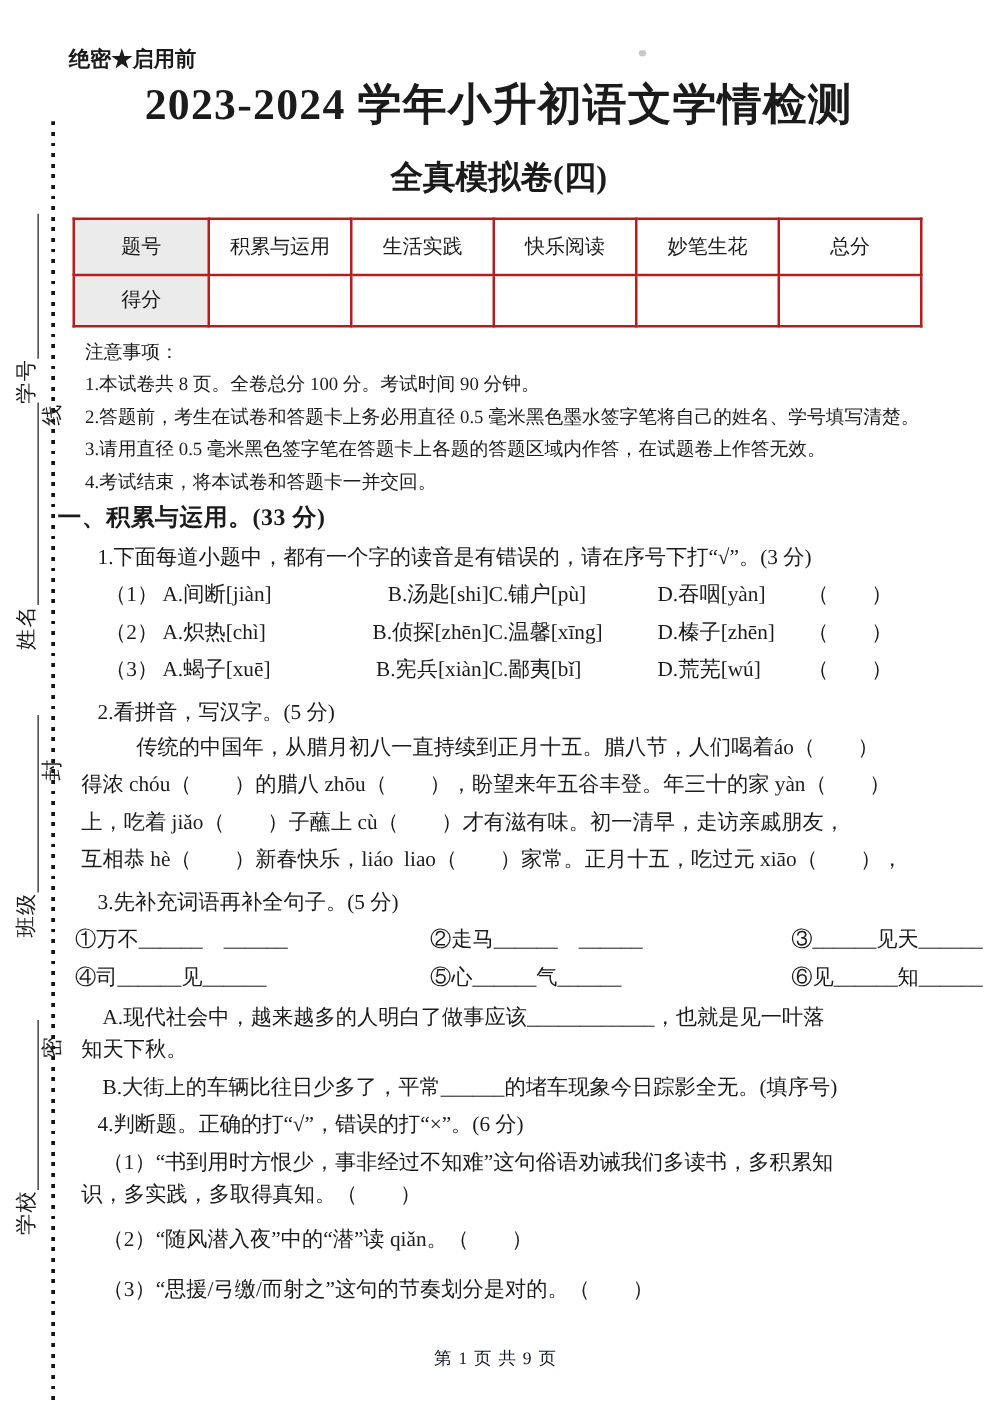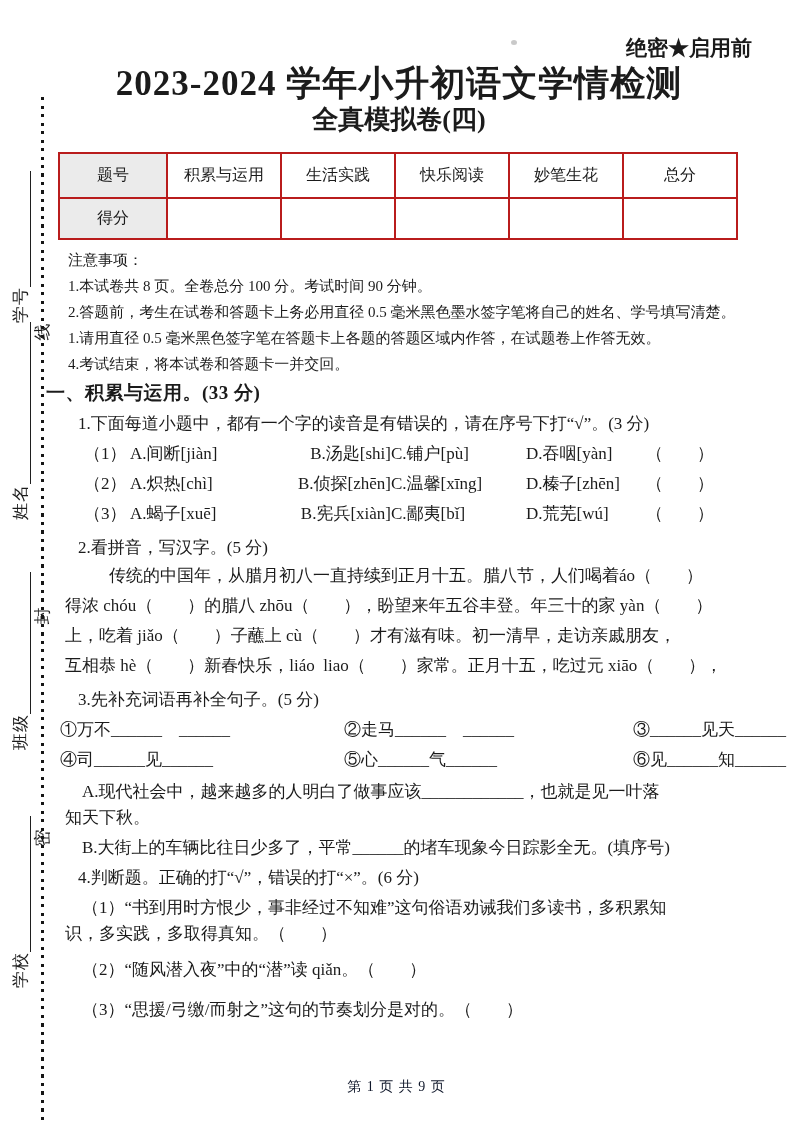--- a/index.html
+++ b/index.html
@@ -42,23 +42,23 @@
     line-height: 17px;
   }
   .c-xian { top: 332px; }
   .c-feng { top: 616px; }
   .c-mi   { top: 838px; }
 
   
   .content { position: absolute; left: 46px; top: 38px; width: 706px; }
   .txt { white-space: pre; }
 
-  .security { font-size: 21px; font-weight: bold; padding-left: 9px; line-height: 20px; text-align: right; }
+  .security { font-size: 17px; font-weight: bold; padding-left: 9px; line-height: 20px; }
   .title    { text-align: center; font-size: 35px; font-weight: bold; line-height: 40px; margin-top: 6px; letter-spacing: 1px; }
-  .subtitle { text-align: center; font-size: 26px; font-weight: bold; line-height: 32px; }
+  .subtitle { text-align: center; font-size: 26px; font-weight: bold; line-height: 32px; margin-top: 22px; }
 
   table.score-table { border-collapse: collapse; margin: 16px 0 0 12px; table-layout: fixed; }
   table.score-table td {
     border: 2px solid #b91c1c;
     text-align: center;
     font-size: 16px;
     padding: 0;
   }
   table.score-table tr.hdr td { height: 43px; }
   table.score-table tr.scr td { height: 39px; }
@@ -179,21 +179,21 @@
         <td></td>
         <td></td>
       </tr>
     </tbody>
       </table>
 
     <div class="notices">
       <div class="nheading txt">注意事项：</div>
       <div class="notice-item txt">1.本试卷共 8 页。全卷总分 100 分。考试时间 90 分钟。</div>
       <div class="notice-item txt">2.答题前，考生在试卷和答题卡上务必用直径 0.5 毫米黑色墨水签字笔将自己的姓名、学号填写清楚。</div>
-      <div class="notice-item txt">1.请用直径 0.5 毫米黑色签字笔在答题卡上各题的答题区域内作答，在试题卷上作答无效。</div>
+      <div class="notice-item txt">3.请用直径 0.5 毫米黑色签字笔在答题卡上各题的答题区域内作答，在试题卷上作答无效。</div>
       <div class="notice-item txt">4.考试结束，将本试卷和答题卡一并交回。</div>
     </div>
 
     <div class="section-head txt">一、积累与运用。(33 分)</div>
 
     <div class="q-prompt q1-prompt txt">1.下面每道小题中，都有一个字的读音是有错误的，请在序号下打“√”。(3 分)</div>
 
     <div class="q1-row">
       <span class="q1-no">（1）</span>
       <span class="q1-a">A.间断[jiàn]</span>

